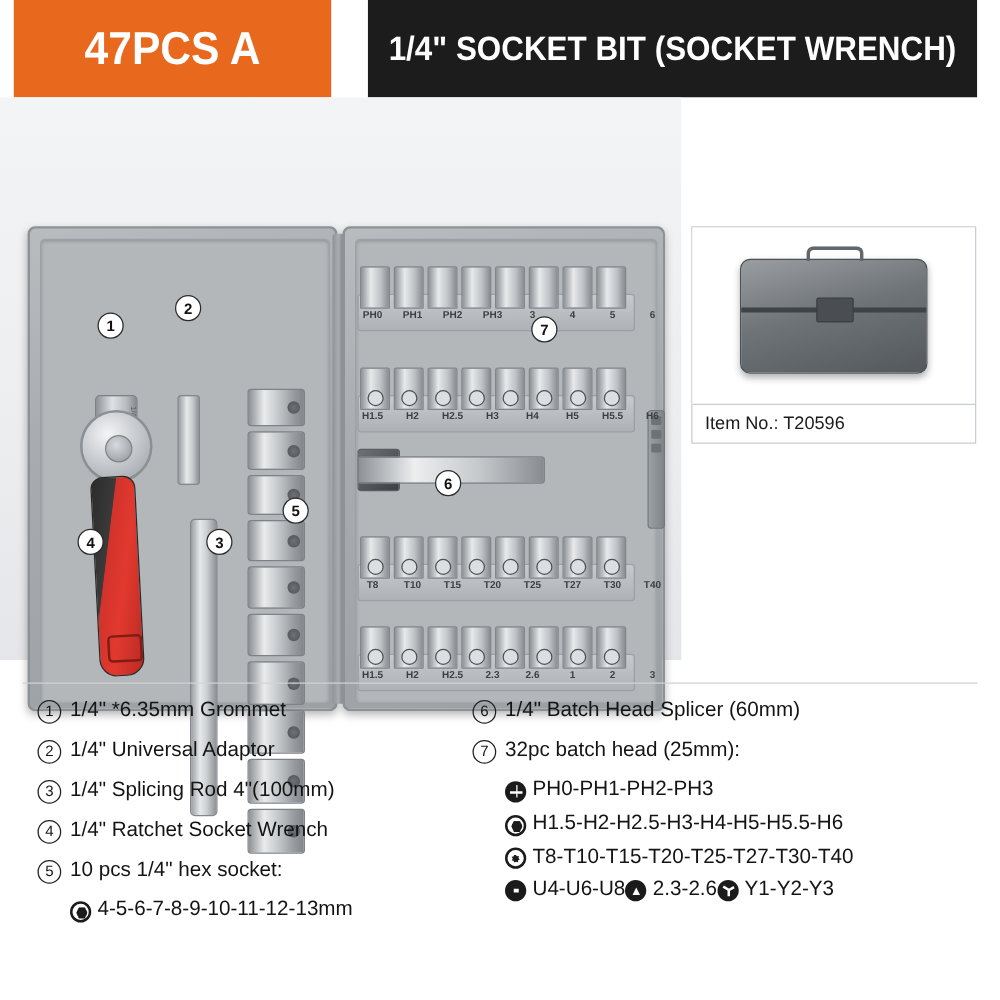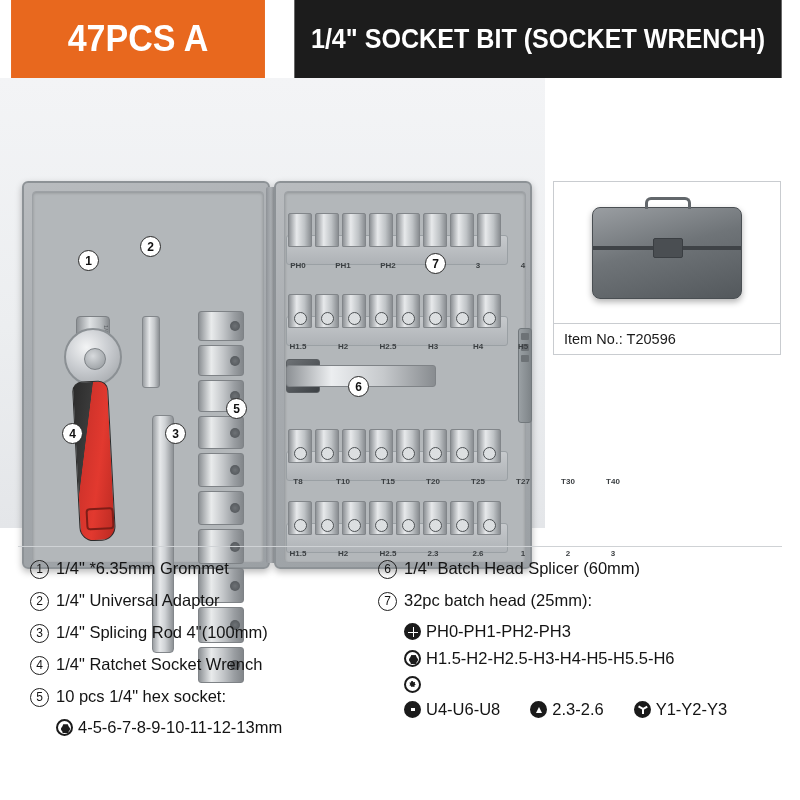--- a/index.html
+++ b/index.html
@@ -201,22 +201,22 @@
     border:1px solid #9aa0a4; border-radius:3px;
   }
   .bits { position:absolute; left:2px; top:-22px; display:flex; gap:3px; }
   .bit {
     width: 24px; height: 34px;
     background: linear-gradient(90deg,#8f9397,#e7e9eb 35%,#bfc3c6 70%,#8a8e92);
     border:1px solid #82868a;
     border-radius: 2px 2px 1px 1px;
   }
   .bit-labels {
-    position:absolute; left:0; top:26px;
-    display:flex; gap:21px;
+    position:absolute; left:0; top:12px;
+    display:flex; gap:8px;
     font-size: 8px; color:#3b3f42; font-weight:bold;
   }
   .bit-labels span { width:24px; text-align:center; }
   .bit-circles {
     position:absolute; left:2px; top:-4px;
     display:flex; gap:3px;
   }
   .bit-circles i {
     width:24px; height:12px;
     display:flex; align-items:center; justify-content:center;
@@ -325,21 +325,21 @@
     border-radius: 50%;
     border: 1.3px solid #1f1f1f;
     font-size: 12px;
     display: flex; align-items:center; justify-content:center;
     margin-right: 7px;
     margin-top: 2px;
   }
   .legend-sub {
     margin-left: 26px;
     display: flex;
-    align-items: center;
+    align-items: flex-end;
     margin-bottom: 7px;
     line-height: 1.2;
   }
   .legend-sub.indent2 { margin-left: 26px; }
 
   
   .glyph {
     flex: 0 0 auto;
     width: 17px; height: 17px;
     border-radius: 50%;
@@ -383,21 +383,21 @@
   .g-y { background:#1b1b1b; }
   .g-y::before, .g-y::after, .g-y i {
     content:""; position:absolute; background:#ffffff; width:1.6px; height:5px;
     left:6.6px; top:6px;
   }
   .g-y::before { transform-origin: 50% 0%; transform: rotate(0deg); }
   .g-y::after  { transform-origin: 50% 100%; transform: rotate(60deg); top:1.5px; }
   .g-y i { position:absolute; transform-origin: 50% 100%; transform: rotate(-60deg); top:1.5px; }
   .sub-text { white-space: nowrap; }
   .inline-group { display:flex; align-items:center; }
-  .inline-group + .inline-group { margin-left: 30px; }
+  .inline-group + .inline-group { margin-left: 0; }
 </style>
 </head>
 <body>
 
 <div class="header">
   <div class="header-badge">47PCS A</div>
   <div class="header-title">1/4" SOCKET BIT (SOCKET WRENCH)</div>
 </div>
 
 <div class="photo-area">
@@ -632,20 +632,21 @@
     <div class="legend-sub indent2">
       <span class="glyph g-phillips"></span>
       <span class="sub-text">PH0-PH1-PH2-PH3</span>
     </div>
     <div class="legend-sub indent2">
       <span class="glyph g-hex"></span>
       <span class="sub-text">H1.5-H2-H2.5-H3-H4-H5-H5.5-H6</span>
     </div>
     <div class="legend-sub indent2">
       <span class="glyph g-torx"></span>
+      <span class="sub-text">T8-T10-T15-T20-T25-T27-T30-T40</span>
     </div>
     <div class="legend-sub indent2">
       <span class="inline-group">
         <span class="glyph g-square"></span>
         <span class="sub-text">U4-U6-U8</span>
       </span>
       <span class="inline-group">
         <span class="glyph g-tri"></span>
         <span class="sub-text">2.3-2.6</span>
       </span>

